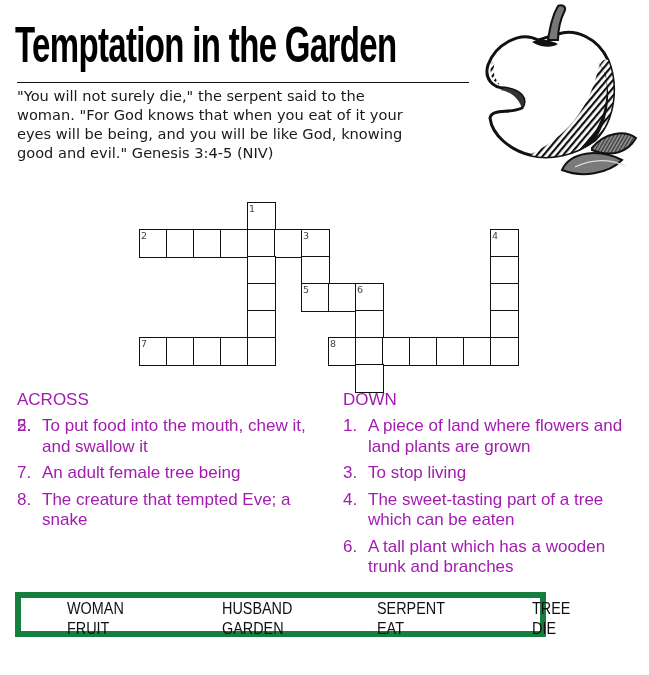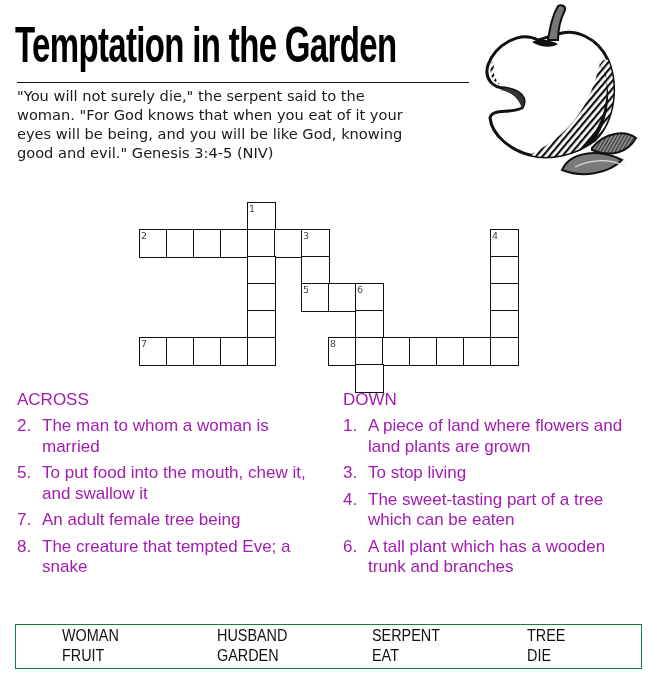--- a/index.html
+++ b/index.html
@@ -97,25 +97,25 @@
       margin-bottom: 6px;
     }
     .clue .cnum {
       position: absolute;
       left: 0;
       top: 0;
     }
     .wordbank {
       position: absolute;
       left: 15px;
-      top: 624px;
-      width: 627px;
+      top: 592px;
+      width: 531px;
       height: 45px;
       box-sizing: border-box;
-      border: 1px solid #15803d;
+      border: 6px solid #15803d;
     }
     .wb-word {
       position: absolute;
       font-family: "Liberation Sans", sans-serif;
       font-size: 16px;
       line-height: 20px;
       color: #111;
       transform: scaleX(0.9);
       transform-origin: left top;
       white-space: nowrap;
@@ -214,21 +214,20 @@
     <div class="cell" style="left: 436px; top: 337px; width: 28.5px; height: 28.5px;"></div>
     <div class="cell" style="left: 463px; top: 337px; width: 28.5px; height: 28.5px;"></div>
     <div class="cell" style="left: 490px; top: 337px; width: 28.5px; height: 28.5px;"></div>
     <div class="cell" style="left: 355px; top: 364px; width: 28.5px; height: 28.5px;"></div>
   </div>
 
 <div class="clues across">
   <div class="heading">ACROSS</div>
   <div class="clue">
     <span class="cnum">2.</span>
-    <span>The man to whom a woman is married</span>
   </div>
   <div class="clue">
     <span class="cnum">5.</span>
     <span>To put food into the mouth, chew it, and swallow it</span>
   </div>
   <div class="clue">
     <span class="cnum">7.</span>
     <span>An adult female tree being</span>
   </div>
   <div class="clue">

